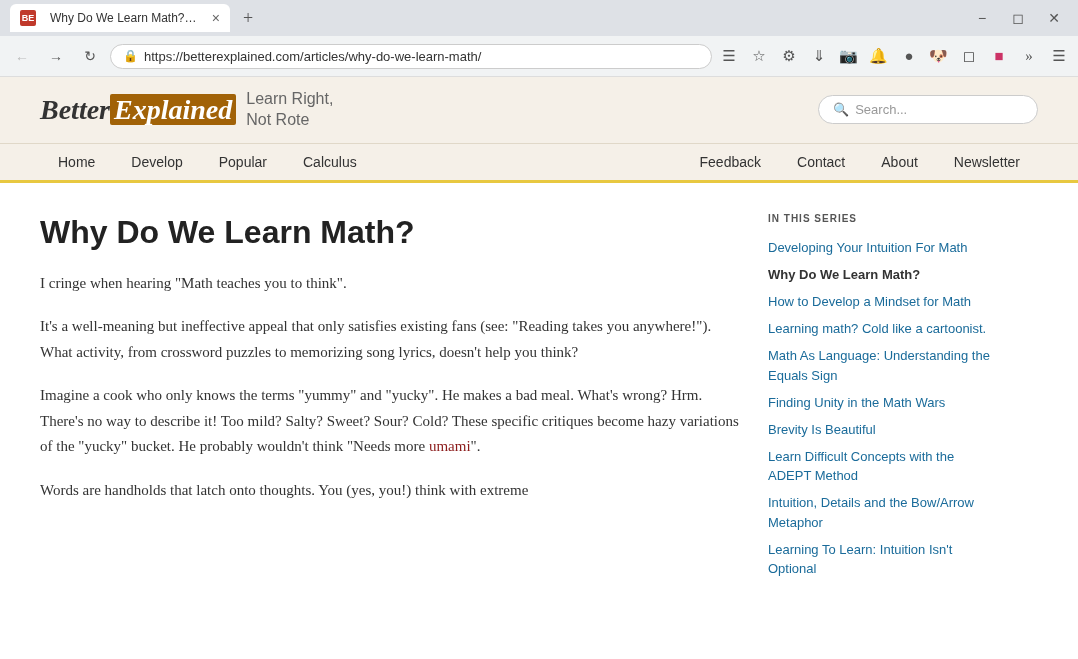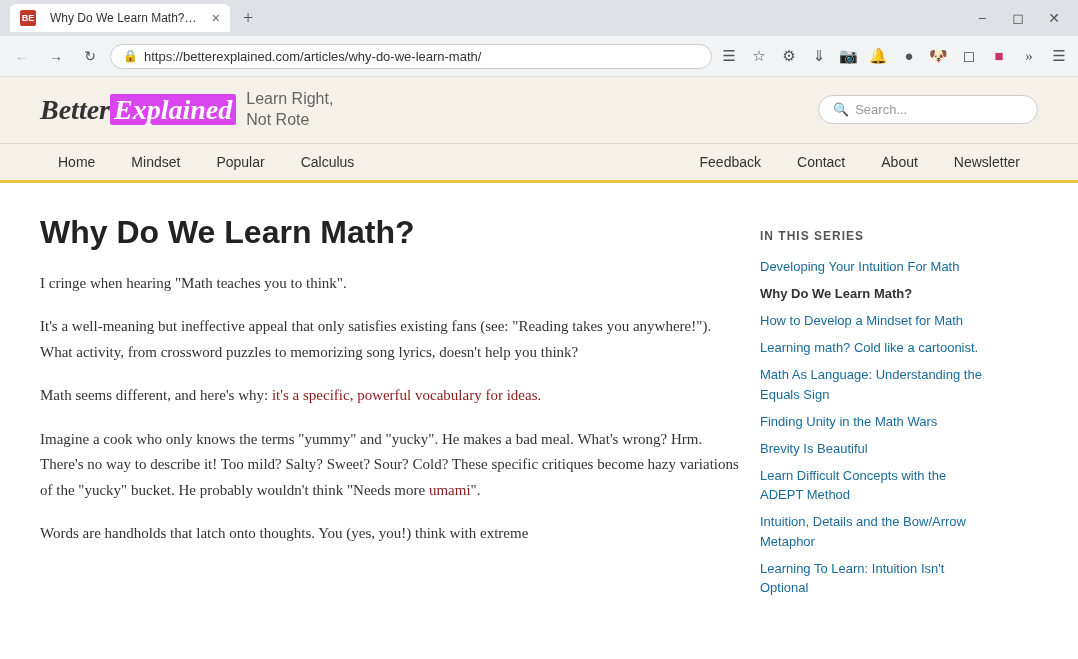--- a/index.html
+++ b/index.html
@@ -138,21 +138,21 @@
     .logo-text {
       font-family: Georgia, serif;
     }
     .logo-better {
       font-size: 28px;
       font-weight: bold;
       color: #333;
       font-style: italic;
     }
     .logo-explained {
-      background: #d946ef;
+      background: #a16207;
       color: #fff;
       font-size: 28px;
       font-weight: bold;
       font-style: italic;
       padding: 0 4px;
       border-radius: 2px;
     }
     .logo-tagline {
       font-size: 16px;
       color: #666;
@@ -196,21 +196,21 @@
     }
     .site-nav-right {
       display: flex;
       gap: 0;
     }
 
     
     .main-content {
       display: flex;
       padding: 30px 40px;
-      gap: 20px;
+      gap: 28px;
       max-width: 1078px;
       margin: 0 auto;
     }
 
     .article-body {
       flex: 1;
       max-width: 700px;
     }
 
     .article-title {
@@ -238,28 +238,27 @@
       color: #8b1a1a;
     }
 
     
     .sidebar {
       width: 230px;
       flex-shrink: 0;
     }
 
     .series-title {
-      font-size: 12px;
+      font-size: 10px;
       font-weight: bold;
       color: #555;
       letter-spacing: 1px;
       text-transform: uppercase;
       margin-bottom: 14px;
       font-family: Arial, sans-serif;
-      margin-top: 16px;
     }
 
     .series-list {
       list-style: none;
       display: flex;
       flex-direction: column;
       gap: 8px;
     }
 
     .series-item a {
@@ -331,43 +330,40 @@
   </div>
   <div class="search-box">
     <span class="search-icon">🔍</span>
     <span style="color:#999;font-family:Arial,sans-serif;font-size:13px;">Search...</span>
   </div>
 </div>
 
 <div class="site-nav">
   <div class="site-nav-left">
     <a class="nav-link">Home</a>
-    <a class="nav-link">Mindset</a>
+    <a class="nav-link">Develop</a>
     <a class="nav-link">Popular</a>
     <a class="nav-link">Calculus</a>
   </div>
   <div class="site-nav-right">
     <a class="nav-link">Feedback</a>
     <a class="nav-link">Contact</a>
     <a class="nav-link">About</a>
     <a class="nav-link">Newsletter</a>
   </div>
 </div>
 
 <div class="main-content">
   <div class="article-body">
     <h1 class="article-title">Why Do We Learn Math?</h1>
 
     <p class="article-text">I cringe when hearing "Math teaches you to think".</p>
 
     <p class="article-text">It's a well-meaning but ineffective appeal that only satisfies existing fans (see: "Reading takes you anywhere!"). What activity, from crossword puzzles to memorizing song lyrics, doesn't help you think?</p>
 
-    <p class="article-text">
-      <span>Math seems different, and here's why: </span><span class="highlight">it's a specific, powerful vocabulary for ideas.</span>
-    </p>
 
     <p class="article-text">
       <span>Imagine a cook who only knows the terms "yummy" and "yucky". He makes a bad meal. What's wrong? Hrm. There's no way to describe it! Too mild? Salty? Sweet? Sour? Cold? These specific critiques become hazy variations of the "yucky" bucket. He probably wouldn't think "Needs more </span><a style="color:#8b1a1a;">umami</a><span>".</span>
     </p>
 
     <p class="article-text">Words are handholds that latch onto thoughts. You (yes, you!) think with extreme</p>
   </div>
 
   <div class="sidebar">
     <div class="series-title">IN THIS SERIES</div>

